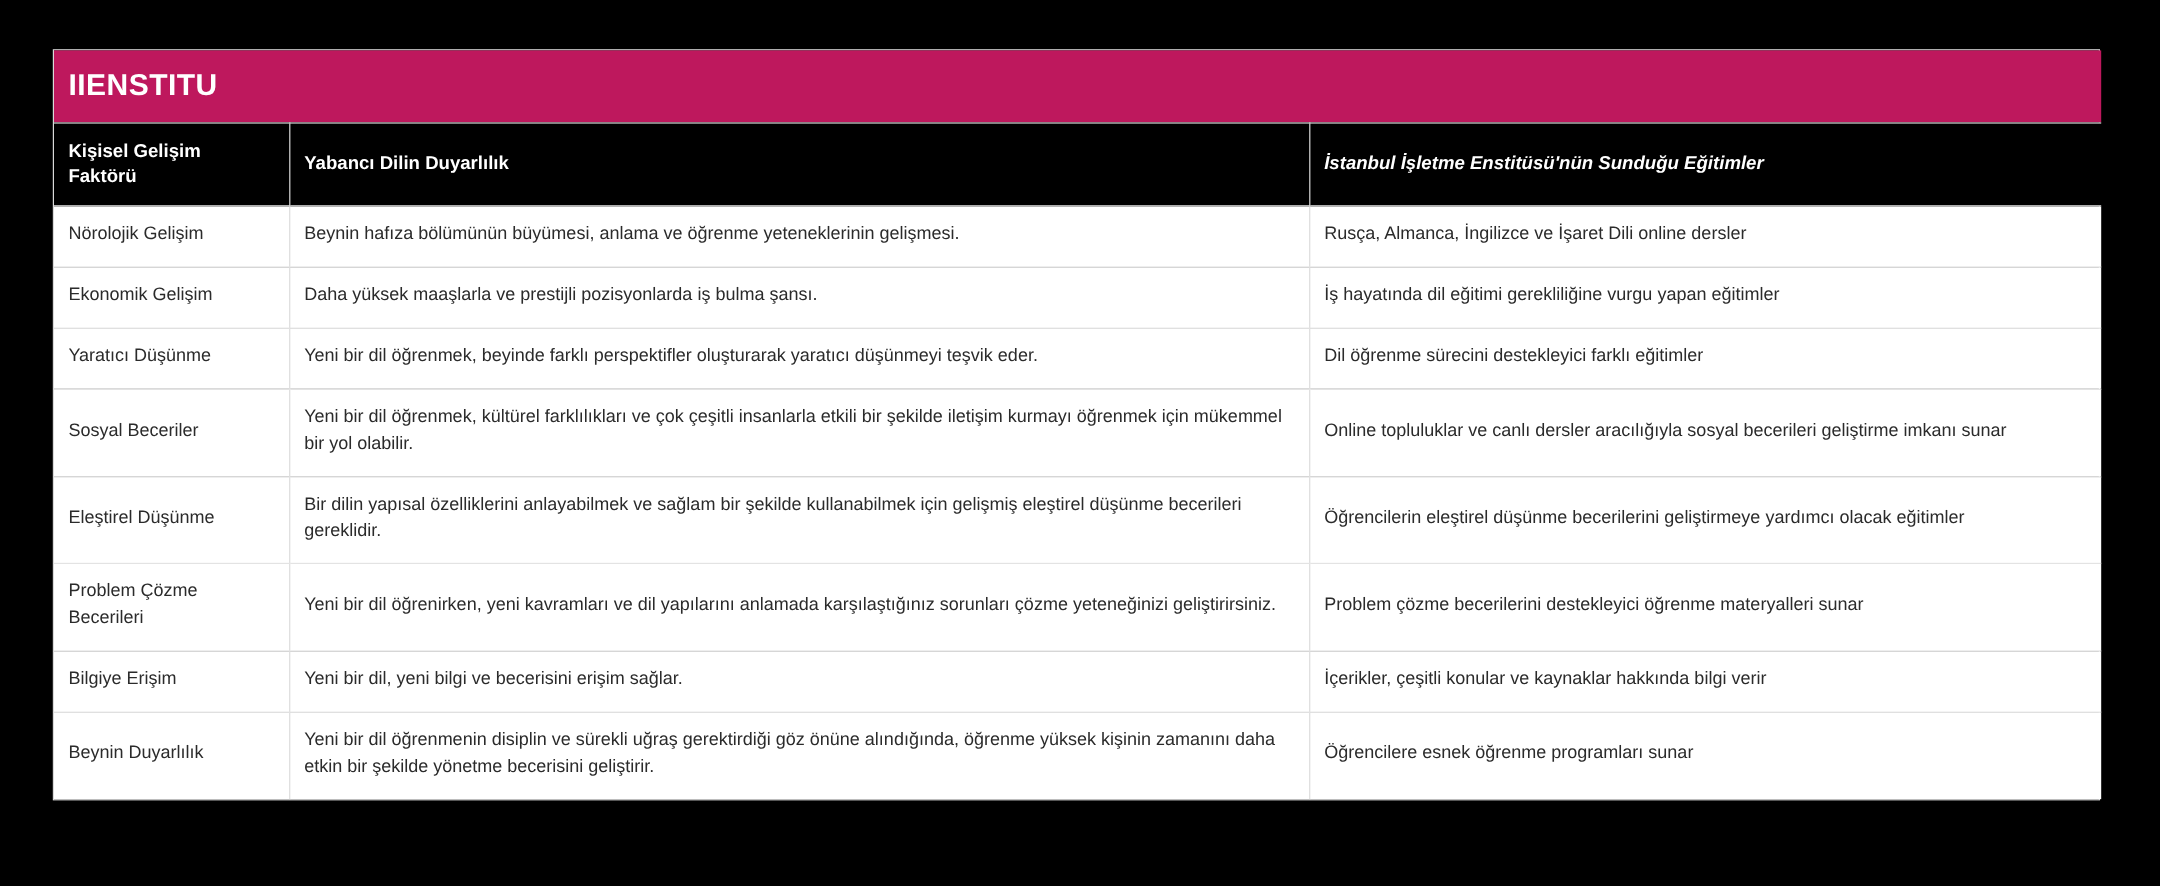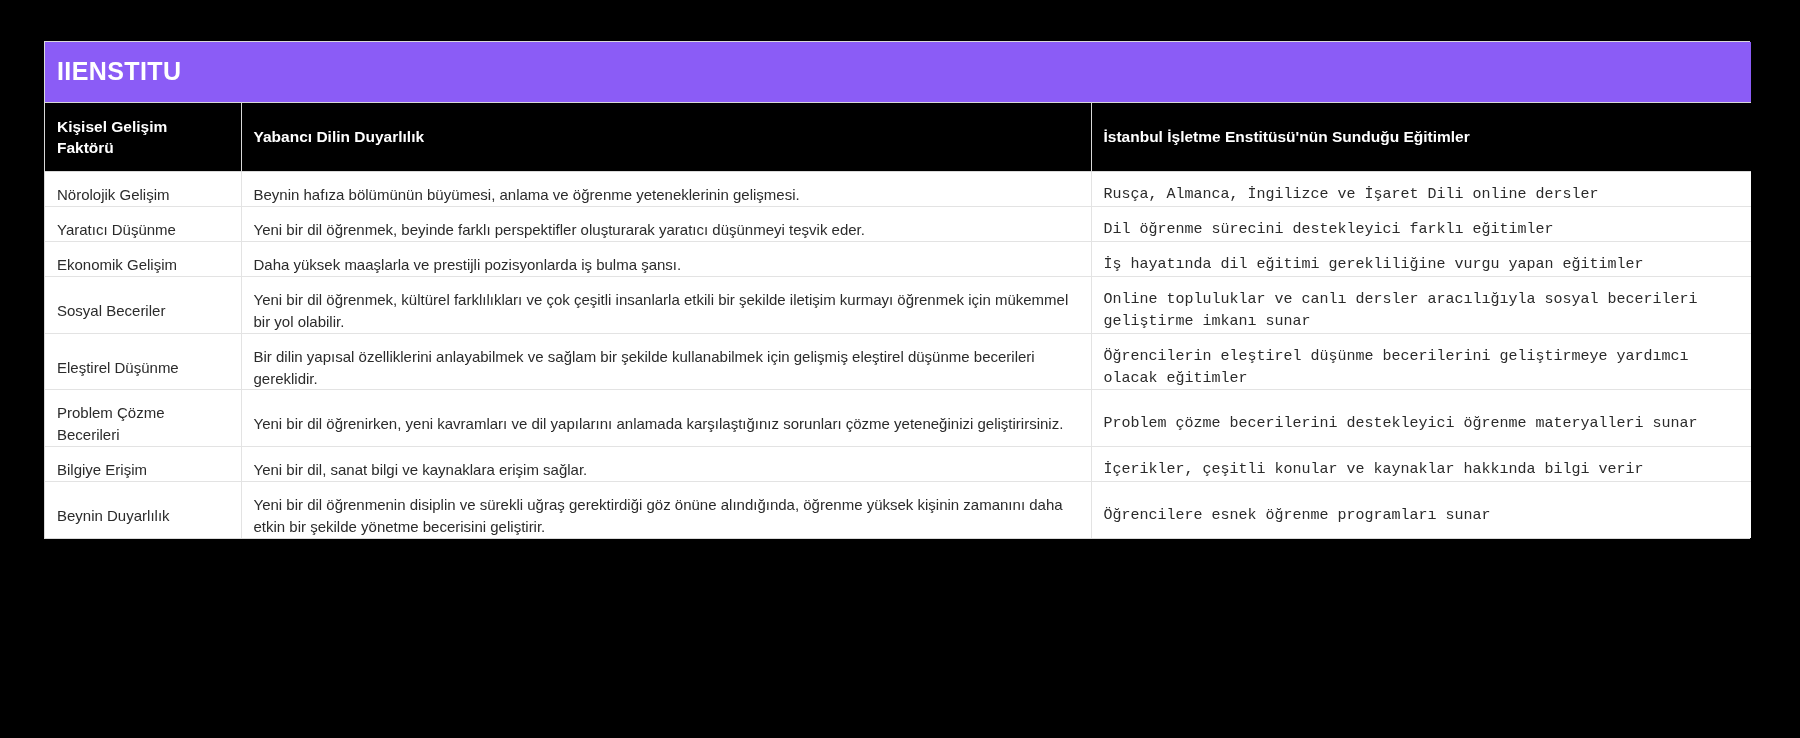--- a/index.html
+++ b/index.html
@@ -32,21 +32,21 @@
   }
 
   table.data-table {
     width: 100%;
     border-collapse: collapse;
     table-layout: fixed;
   }
 
   
   tr.brand-row td {
-    background: #8b5cf6;
+    background: #be185d;
     border: none;
     border-bottom: 1px solid #d9d9d9;
     padding: 16px 0 16px 12px;
   }
   .brand-text {
     color: #ffffff;
     font-size: 25px;
     font-weight: bold;
     letter-spacing: 0.4px;
     line-height: 1.1;
@@ -60,35 +60,35 @@
     font-size: 15.5px;
     font-weight: bold;
     text-align: left;
     vertical-align: middle;
     padding: 13px 14px 13px 12px;
     line-height: 1.38;
     border-right: 1px solid #d9d9d9;
     border-bottom: 1px solid #d9d9d9;
     box-sizing: border-box;
   }
-  tr.head-row th.last-col { border-right: none; }
+  tr.head-row th.last-col { border-right: none; font-style: italic; }
 
   
   tbody td {
     background: #ffffff;
     color: #2b2b2b;
     font-size: 15px;
     line-height: 1.46;
     vertical-align: middle;
-    padding: 12px 16px 0 12px;
+    padding: 12px 16px 16px 12px;
     border-right: 1px solid #e3e3e3;
     border-bottom: 1px solid #e3e3e3;
     box-sizing: border-box;
   }
-  tbody td.last-col { border-right: none; font-family: Liberation Mono, monospace; }
+  tbody td.last-col { border-right: none; }
   tbody tr:last-child td { border-bottom: none; }
 
   col.c1 { width: 196px; }
   col.c2 { width: 850px; }
   col.c3 { width: 660px; }
 </style>
 </head>
 <body>
 
 <div class="page">
@@ -111,47 +111,47 @@
           <th class="last-col">İstanbul İşletme Enstitüsü'nün Sunduğu Eğitimler</th>
         </tr>
       </thead>
       <tbody>
         <tr>
           <td>Nörolojik Gelişim</td>
           <td>Beynin hafıza bölümünün büyümesi, anlama ve öğrenme yeteneklerinin gelişmesi.</td>
           <td class="last-col">Rusça, Almanca, İngilizce ve İşaret Dili online dersler</td>
         </tr>
         <tr>
+          <td>Ekonomik Gelişim</td>
+          <td>Daha yüksek maaşlarla ve prestijli pozisyonlarda iş bulma şansı.</td>
+          <td class="last-col">İş hayatında dil eğitimi gerekliliğine vurgu yapan eğitimler</td>
+        </tr>
+        <tr>
           <td>Yaratıcı Düşünme</td>
           <td>Yeni bir dil öğrenmek, beyinde farklı perspektifler oluşturarak yaratıcı düşünmeyi teşvik eder.</td>
           <td class="last-col">Dil öğrenme sürecini destekleyici farklı eğitimler</td>
-        </tr>
-        <tr>
-          <td>Ekonomik Gelişim</td>
-          <td>Daha yüksek maaşlarla ve prestijli pozisyonlarda iş bulma şansı.</td>
-          <td class="last-col">İş hayatında dil eğitimi gerekliliğine vurgu yapan eğitimler</td>
         </tr>
         <tr>
           <td>Sosyal Beceriler</td>
           <td>Yeni bir dil öğrenmek, kültürel farklılıkları ve çok çeşitli insanlarla etkili bir şekilde iletişim kurmayı öğrenmek için mükemmel bir yol olabilir.</td>
           <td class="last-col">Online topluluklar ve canlı dersler aracılığıyla sosyal becerileri geliştirme imkanı sunar</td>
         </tr>
         <tr>
           <td>Eleştirel Düşünme</td>
           <td>Bir dilin yapısal özelliklerini anlayabilmek ve sağlam bir şekilde kullanabilmek için gelişmiş eleştirel düşünme becerileri gereklidir.</td>
           <td class="last-col">Öğrencilerin eleştirel düşünme becerilerini geliştirmeye yardımcı olacak eğitimler</td>
         </tr>
         <tr>
           <td>Problem Çözme Becerileri</td>
           <td>Yeni bir dil öğrenirken, yeni kavramları ve dil yapılarını anlamada karşılaştığınız sorunları çözme yeteneğinizi geliştirirsiniz.</td>
           <td class="last-col">Problem çözme becerilerini destekleyici öğrenme materyalleri sunar</td>
         </tr>
         <tr>
           <td>Bilgiye Erişim</td>
-          <td>Yeni bir dil, sanat bilgi ve kaynaklara erişim sağlar.</td>
+          <td>Yeni bir dil, yeni bilgi ve becerisini erişim sağlar.</td>
           <td class="last-col">İçerikler, çeşitli konular ve kaynaklar hakkında bilgi verir</td>
         </tr>
         <tr>
           <td>Beynin Duyarlılık</td>
           <td>Yeni bir dil öğrenmenin disiplin ve sürekli uğraş gerektirdiği göz önüne alındığında, öğrenme yüksek kişinin zamanını daha etkin bir şekilde yönetme becerisini geliştirir.</td>
           <td class="last-col">Öğrencilere esnek öğrenme programları sunar</td>
         </tr>
       </tbody>
     </table>
   </div>

